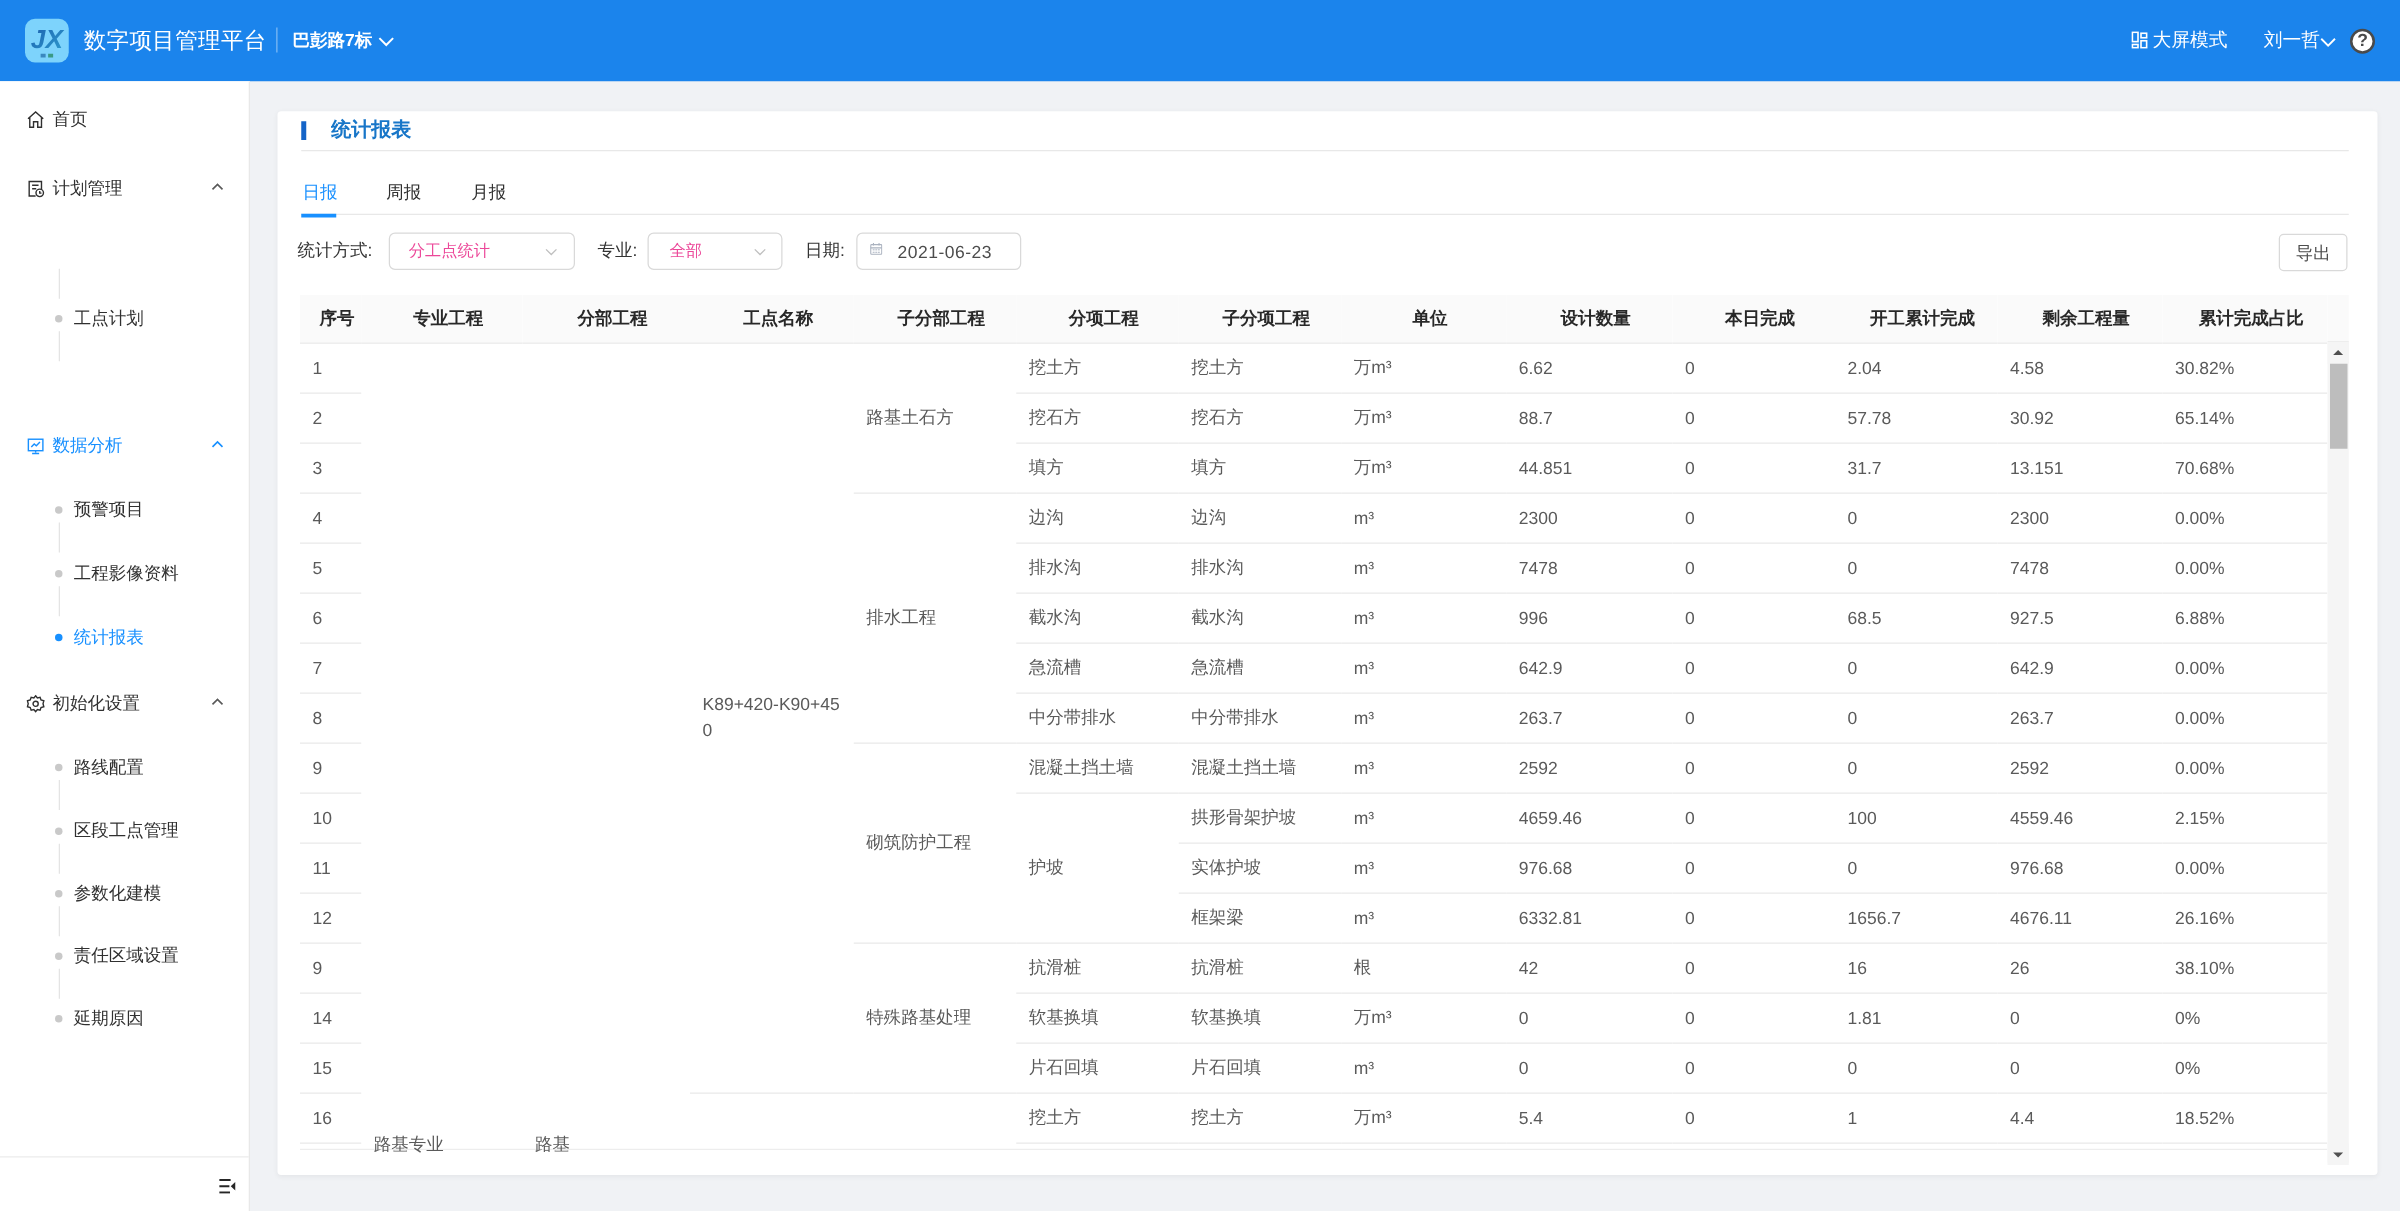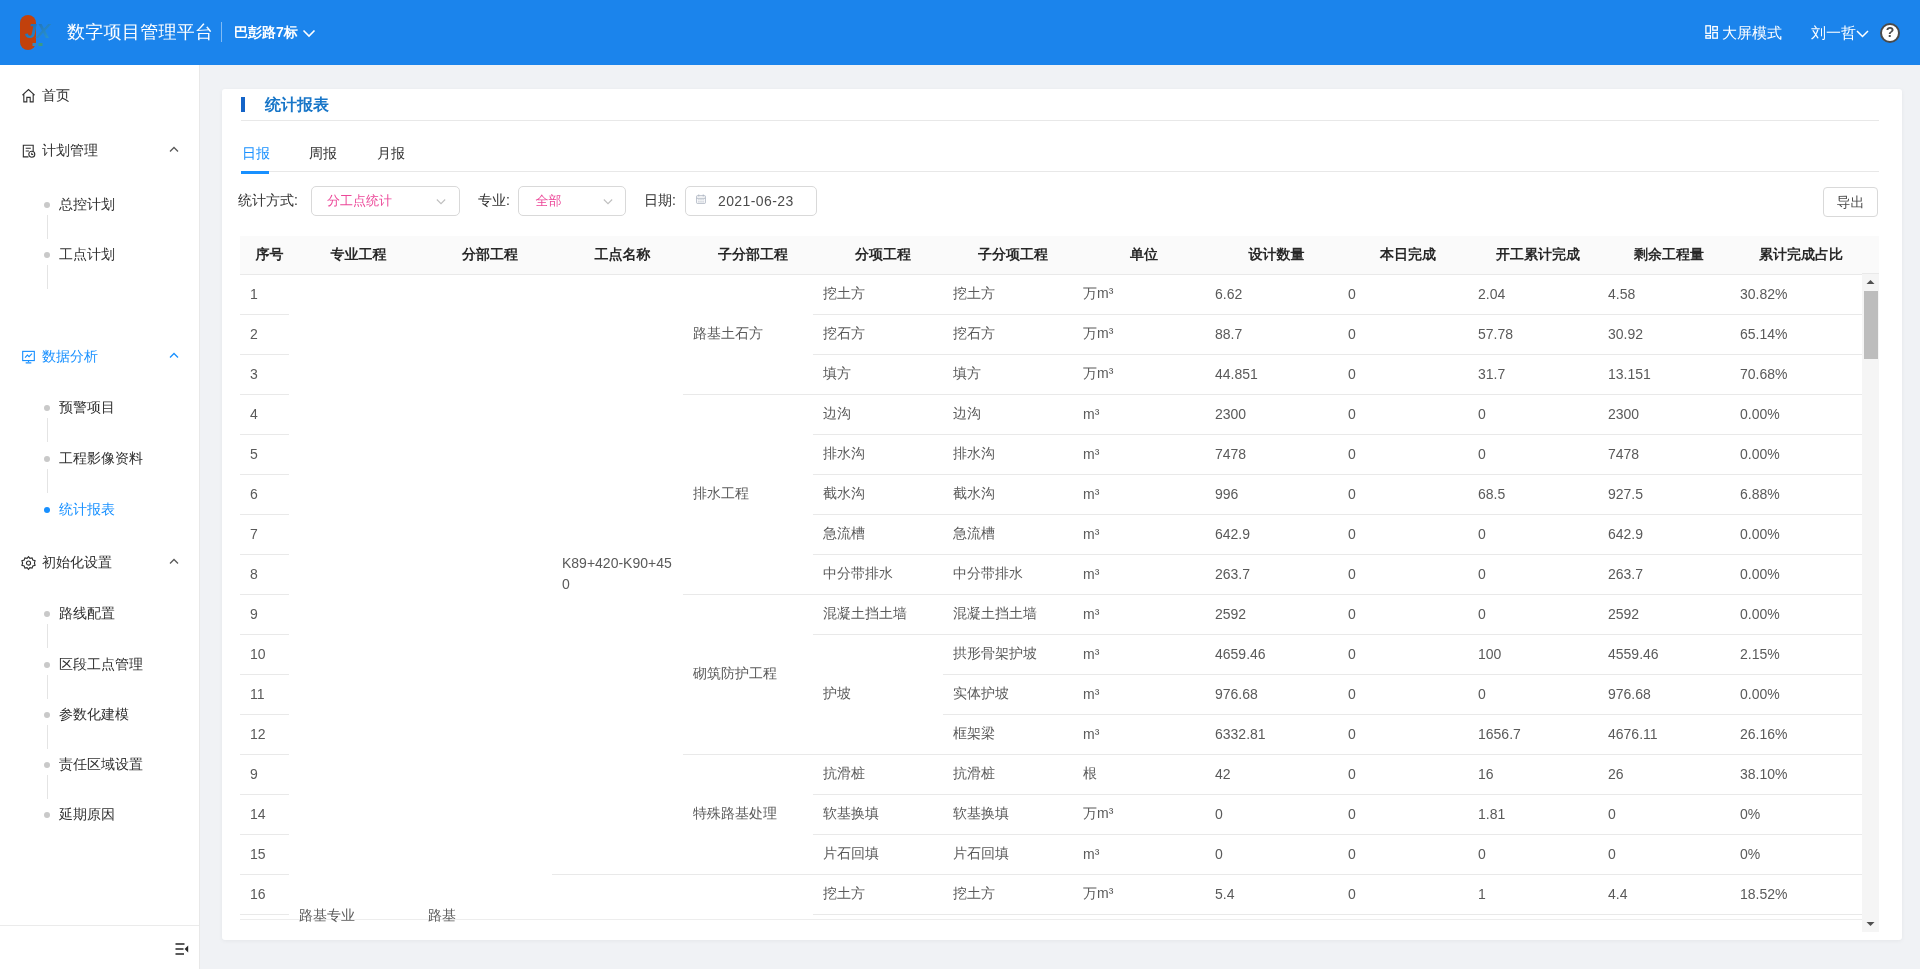--- a/index.html
+++ b/index.html
@@ -2,21 +2,21 @@
 <html><head>
 <meta charset="utf-8">
 <style>
 * { margin:0; padding:0; box-sizing:border-box; }
 html,body { width:1920px; height:969px; overflow:hidden; }
 body { font-family:"Liberation Sans",sans-serif; font-size:14px; background:#f0f2f5; position:relative; }
 .abs { position:absolute; }
 
 
 #hdr { position:absolute; left:0; top:0; width:1920px; height:65px; background:#1b84ec; }
-#logo { position:absolute; left:20px; top:15px; width:16px; height:35px; background:#c2410c; border-radius:8px; }
+#logo { position:absolute; left:20px; top:15px; width:35px; height:35px; background:#7dd3fc; border-radius:8px; }
 #appname { position:absolute; left:67px; top:0; height:65px; line-height:65px; color:#fff; font-size:18px; letter-spacing:0.3px; }
 #hsep { position:absolute; left:221px; top:22px; width:1px; height:20px; background:rgba(255,255,255,0.45); }
 #proj { position:absolute; left:234px; top:0; height:65px; line-height:65px; color:#fff; font-size:14px; font-weight:700; }
 .hright { position:absolute; top:0; height:65px; line-height:65px; color:#fff; font-size:15px; }
 
 
 #side { position:absolute; left:0; top:65px; width:200px; height:904px; background:#fff; border-right:1px solid #e8e8e8; }
 .mi { position:absolute; left:0; width:200px; height:40px; }
 .mi .txt { position:absolute; left:42px; top:50%; transform:translateY(-50%); font-size:14px; color:#303030; }
 .mi .ic { position:absolute; left:21px; top:50%; transform:translateY(-50%); width:15px; height:15px; }
@@ -109,24 +109,20 @@
         <path d="M13 8.5 V1.8 H2.5 V14.2 H8"></path>
         <path d="M5 5 H10.5 M5 8 H8.5"></path>
         <circle cx="11.5" cy="11.5" r="3.2"></circle>
         <path d="M11.5 9.9 V11.7 H13"></path>
       </svg>
     <div class="txt">计划管理</div>
     <svg class="arr" viewBox="0 0 10 10">
         <path d="M1 6.5 L5 2.5 L9 6.5" stroke="#595959" stroke-width="1.3" fill="none"></path>
       </svg>
   </div>
-  <div class="sub" style="top:120px;">
-      <div class="dot"></div>
-      <div class="txt">总控计划</div>
-    </div>
   <div class="vline" style="top:150px;"></div>
   <div class="sub" style="top:170px;">
       <div class="dot"></div>
       <div class="txt">工点计划</div>
     </div>
   <div class="vline" style="top:200px;"></div>
   <div class="mi" style="top:272px;">
     <svg class="ic" viewBox="0 0 16 16" fill="none" stroke="#1890ff" stroke-width="1.2">
         <rect x="1.8" y="2" width="12.4" height="9.8"></rect>
         <path d="M4.3 8.6 L6.8 6 L8.6 7.6 L11.7 4.4"></path>

